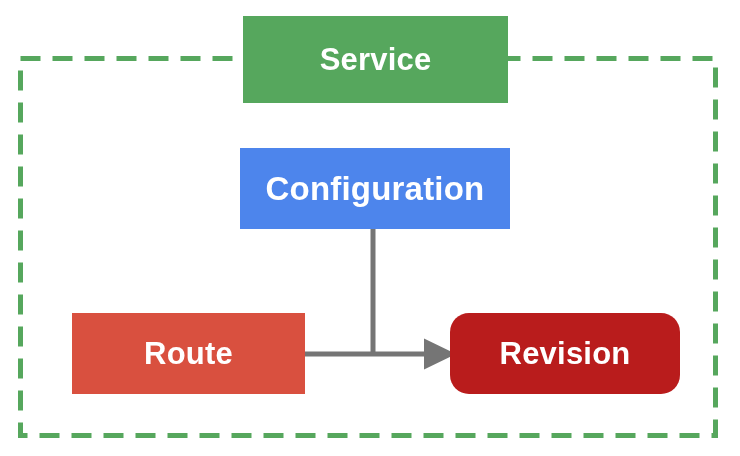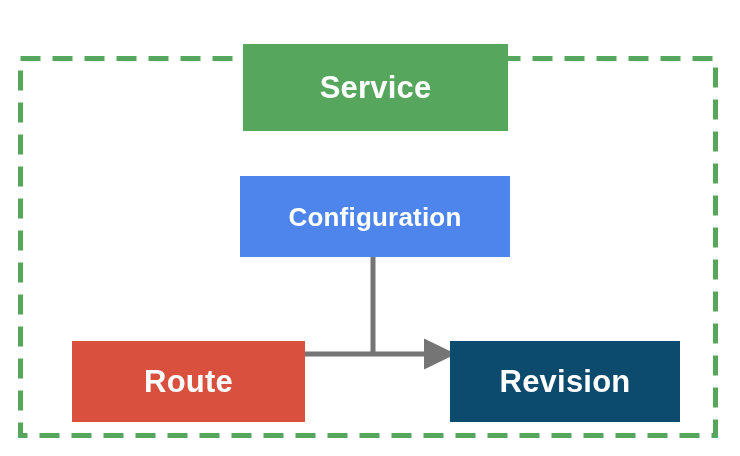--- a/index.html
+++ b/index.html
@@ -33,59 +33,59 @@
   .node {
     position: absolute;
     box-sizing: border-box;
     display: flex;
     align-items: center;
     justify-content: center;
     color: #ffffff;
     font-weight: bold;
     letter-spacing: 0.2px;
     user-select: none;
-    margin-top: 28px;
   }
   .node-label {
     display: block;
     line-height: 1;
     white-space: nowrap;
   }
   #node-service {
     left: 243px;
     top: 16px;
     width: 265px;
     height: 87px;
     background: #56a75d;
     font-size: 31px;
   }
   #node-configuration {
     left: 240px;
     top: 148px;
     width: 270px;
     height: 81px;
     background: #4d85ec;
-    font-size: 26px;
+    font-size: 33px;
   }
   #node-route {
     left: 72px;
     top: 313px;
     width: 233px;
     height: 81px;
     background: #d9503f;
     font-size: 31px;
     text-align: right;
   }
   #node-revision {
     left: 450px;
     top: 313px;
     width: 230px;
     height: 81px;
-    background: #0c4a6e;
+    background: #b91c1c;
     font-size: 31px;
+    border-radius: 19px;
   }
   .connectors {
     position: absolute;
     left: 0;
     top: 0;
     width: 740px;
     height: 456px;
     pointer-events: none;
   }
 </style>

